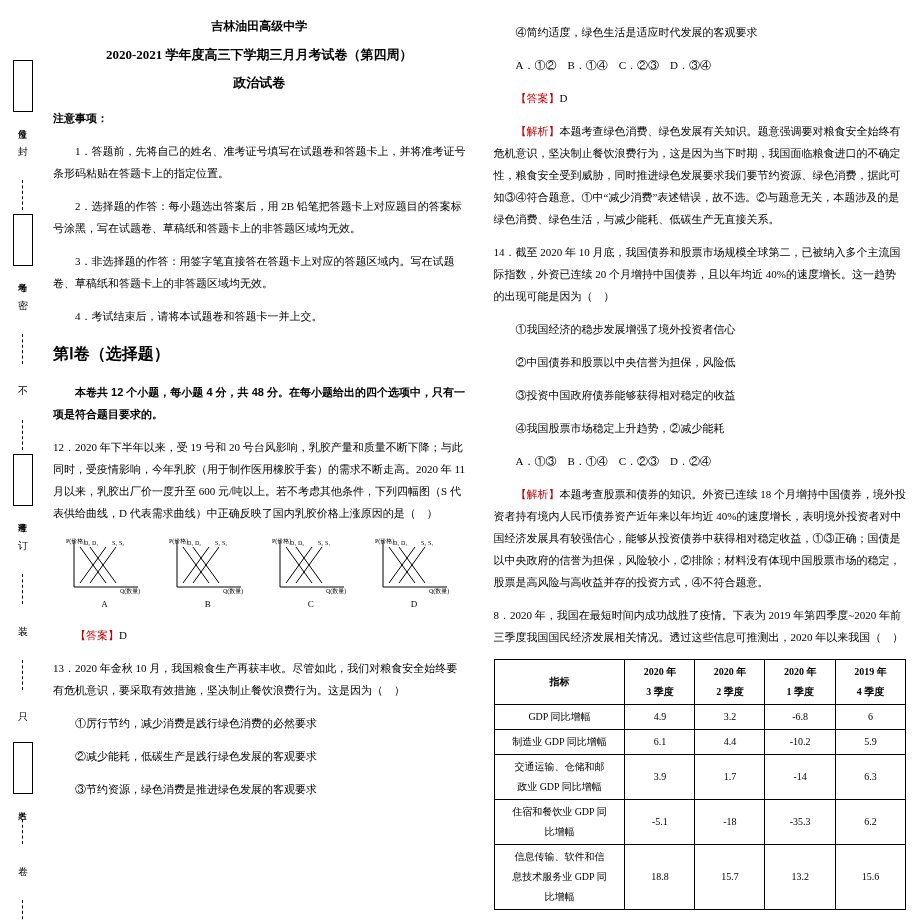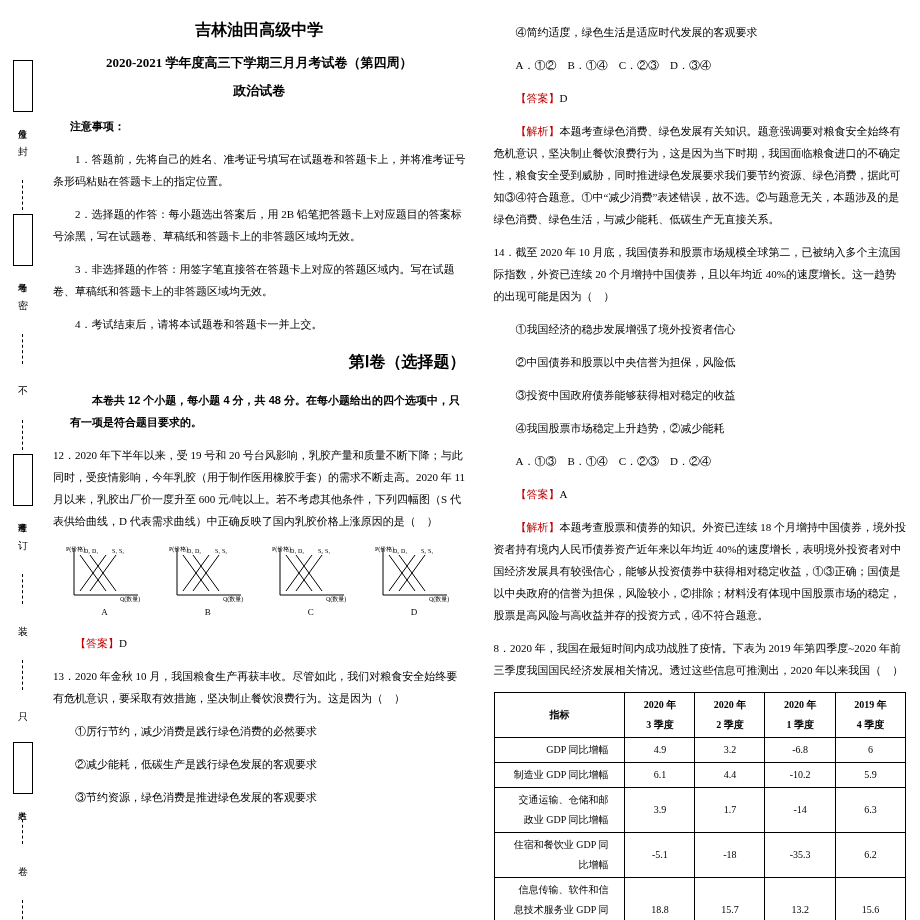--- a/index.html
+++ b/index.html
@@ -45,32 +45,32 @@
     width: 18px;
     height: 50px;
     border: 1px solid #000;
     margin-bottom: 4px;
   }
   .col {
     flex: 1;
     padding: 10px 14px 10px 8px;
   }
   .col2 { padding-left: 14px; }
-  h1.title { text-align:center; font-size:16px; font-weight:bold; margin:4px 0; font-family:"SimHei","黑体",sans-serif;}
+  h1.title { text-align:center; font-size:12px; font-weight:bold; margin:4px 0; font-family:"SimHei","黑体",sans-serif;}
   h2.sub { text-align:center; font-size:13px; font-weight:bold; margin:2px 0; font-family:Liberation Serif, serif;}
-  h3.sec { text-align:right; font-size:16px; font-weight:bold; margin:8px 0; font-family:"SimHei","黑体",sans-serif;}
-  .bold { font-weight:bold; font-family:"SimHei","黑体",sans-serif;margin-left:17px;}
+  h3.sec { text-align:left; font-size:16px; font-weight:bold; margin:8px 0; font-family:"SimHei","黑体",sans-serif;}
+  .bold { font-weight:bold; font-family:"SimHei","黑体",sans-serif;}
   .ind { text-indent: 2em; }
   .red { color: #c00000; }
   .charts { display:flex; justify-content:space-around; margin:6px 0;}
   .chart { width:80px; text-align:center; font-size:9px;}
   .chart svg { display:block; margin:0 auto;}
   table.data { border-collapse: collapse; margin: 6px auto; font-size:10px;}
   table.data td, table.data th { border:1px solid #000; padding:2px 16px; text-align:center;}
-  table.data td.lh { text-align:right;margin-left:35px; }
+  table.data td.lh { text-align:center;margin-left:35px; }
 </style>
 </head>
 <body>
 
 <div class="page">
 
   <div class="binding">
     <div class="box"></div>
     <span class="lbl">座位号</span>
     <span class="vchar">封</span>
@@ -189,21 +189,20 @@
     <p class="ind">A．①②　B．①④　C．②③　D．③④</p>
     <p class="ind"><span class="red">【答案】</span><span>D</span></p>
     <p class="ind"><span class="red">【解析】</span><span>本题考查绿色消费、绿色发展有关知识。题意强调要对粮食安全始终有危机意识，坚决制止餐饮浪费行为，这是因为当下时期，我国面临粮食进口的不确定性，粮食安全受到威胁，同时推进绿色发展要求我们要节约资源、绿色消费，据此可知③④符合题意。①中“减少消费”表述错误，故不选。②与题意无关，本题涉及的是绿色消费、绿色生活，与减少能耗、低碳生产无直接关系。</span></p>
 
     <p>14．截至 2020 年 10 月底，我国债券和股票市场规模全球第二，已被纳入多个主流国际指数，外资已连续 20 个月增持中国债券，且以年均近 40%的速度增长。这一趋势的出现可能是因为（　）</p>
     <p class="ind">①我国经济的稳步发展增强了境外投资者信心</p>
     <p class="ind">②中国债券和股票以中央信誉为担保，风险低</p>
     <p class="ind">③投资中国政府债券能够获得相对稳定的收益</p>
     <p class="ind">④我国股票市场稳定上升趋势，②减少能耗</p>
     <p class="ind">A．①③　B．①④　C．②③　D．②④</p>
-    <p class="ind"><span class="red">【答案】</span><span>A</span></p>
     <p class="ind"><span class="red">【解析】</span><span>本题考查股票和债券的知识。外资已连续 18 个月增持中国债券，境外投资者持有境内人民币债券资产近年来以年均近 40%的速度增长，表明境外投资者对中国经济发展具有较强信心，能够从投资债券中获得相对稳定收益，①③正确；国债是以中央政府的信誉为担保，风险较小，②排除；材料没有体现中国股票市场的稳定，股票是高风险与高收益并存的投资方式，④不符合题意。</span></p>
 
     <p>8．2020 年，我国在最短时间内成功战胜了疫情。下表为 2019 年第四季度~2020 年前三季度我国国民经济发展相关情况。透过这些信息可推测出，2020 年以来我国（　）</p>
 
     <table class="data">
       <tbody>
           <tr>
         <th>指标</th>
         <th>2020 年 3 季度</th>
         <th>2020 年 2 季度</th>

